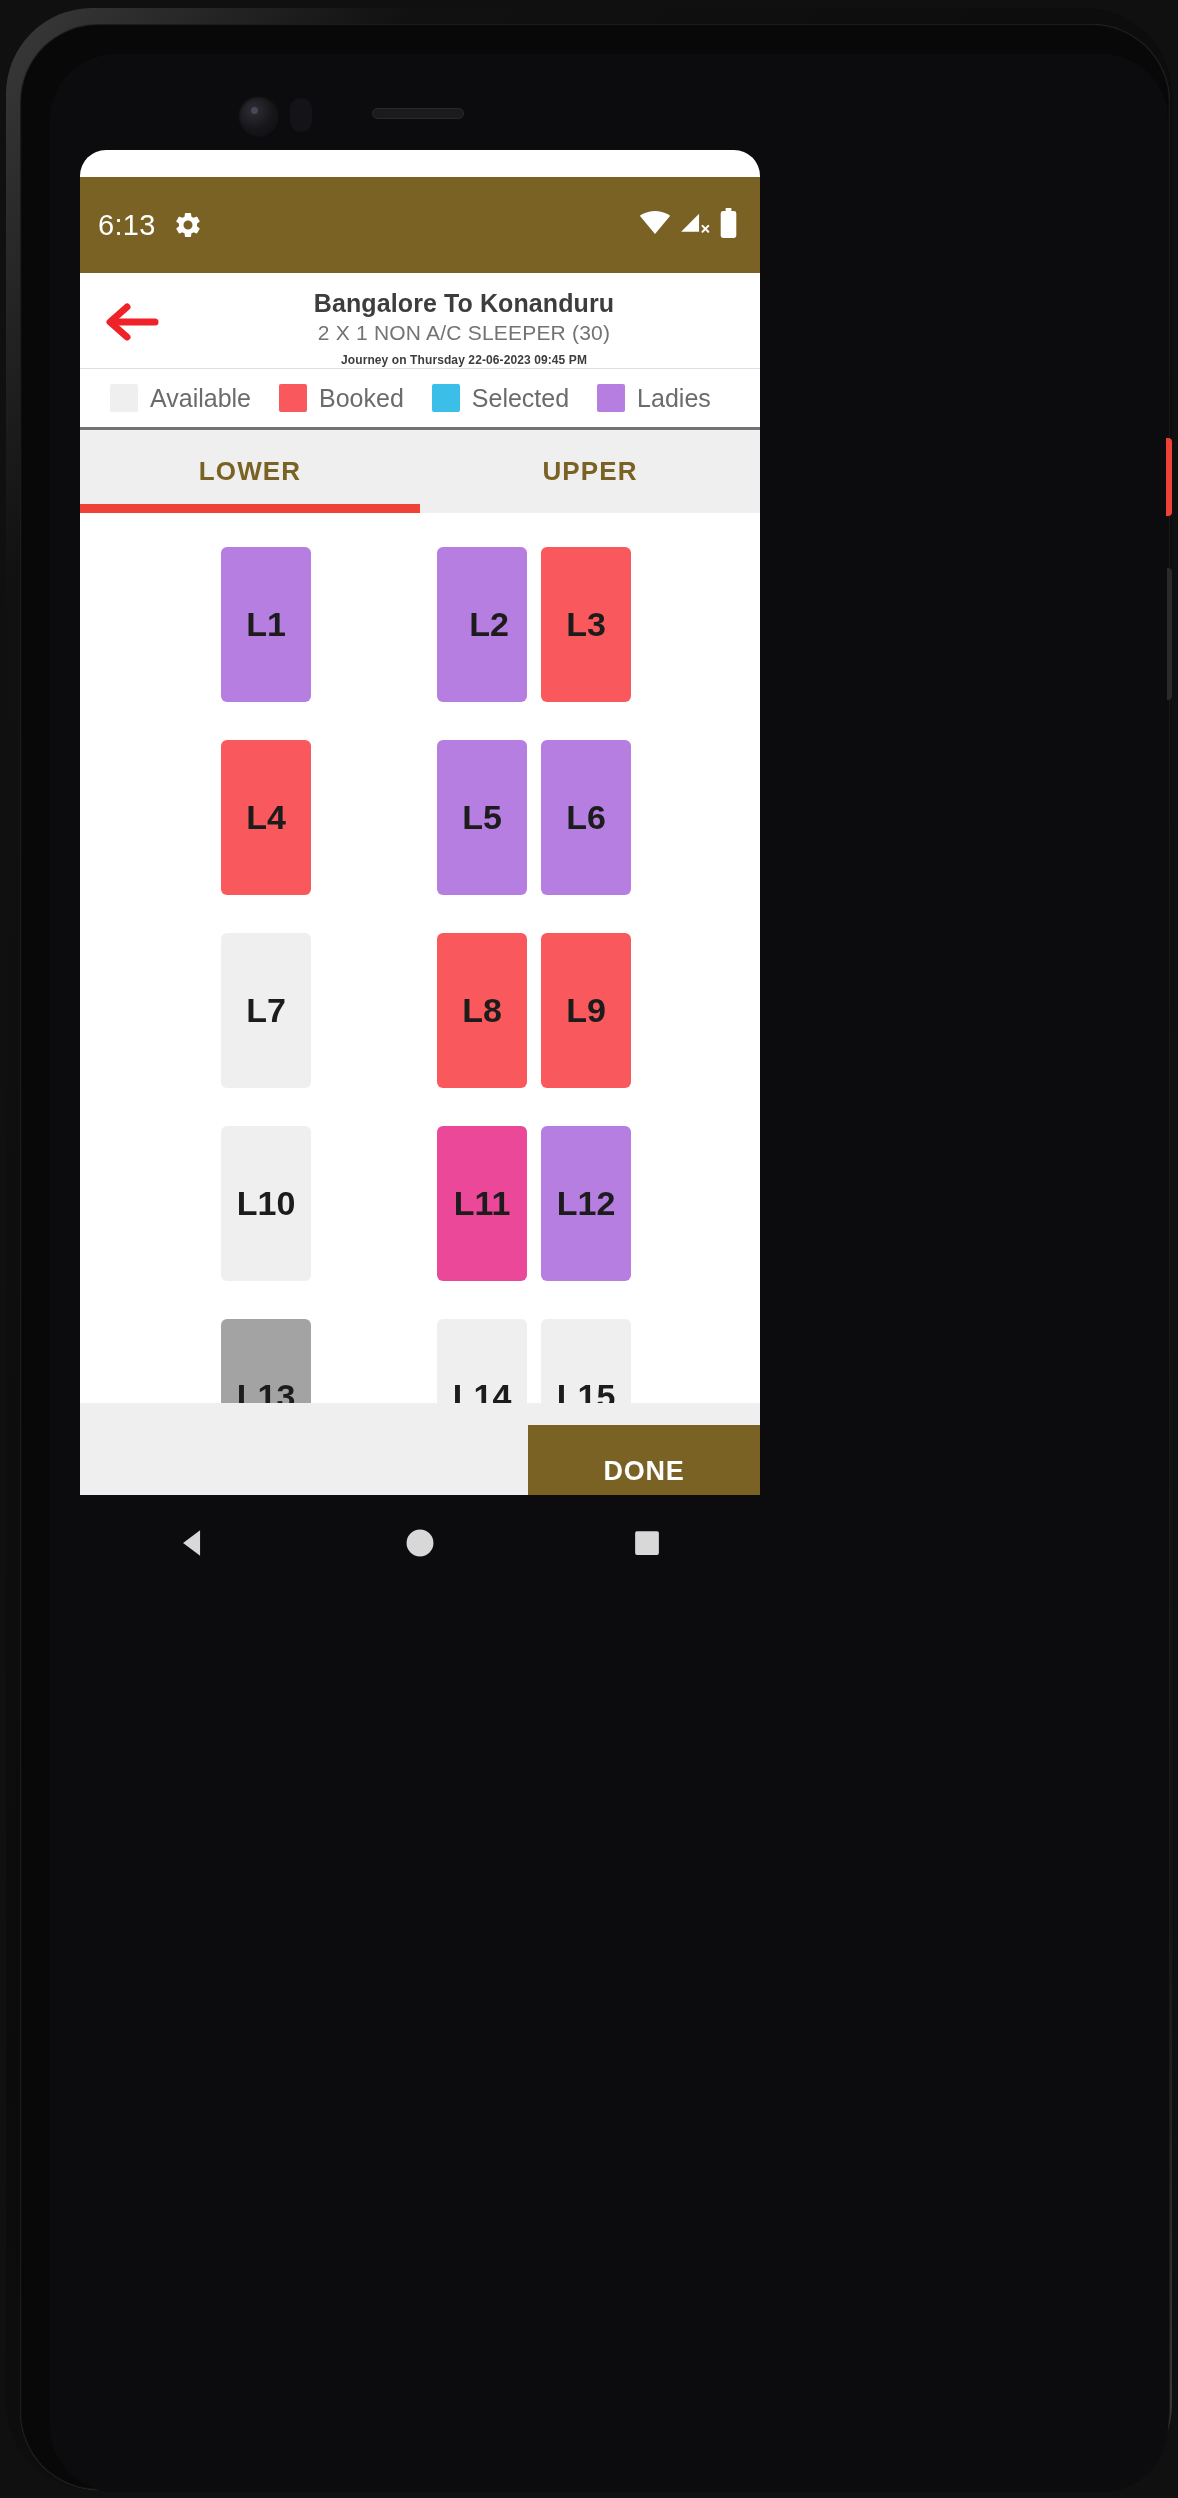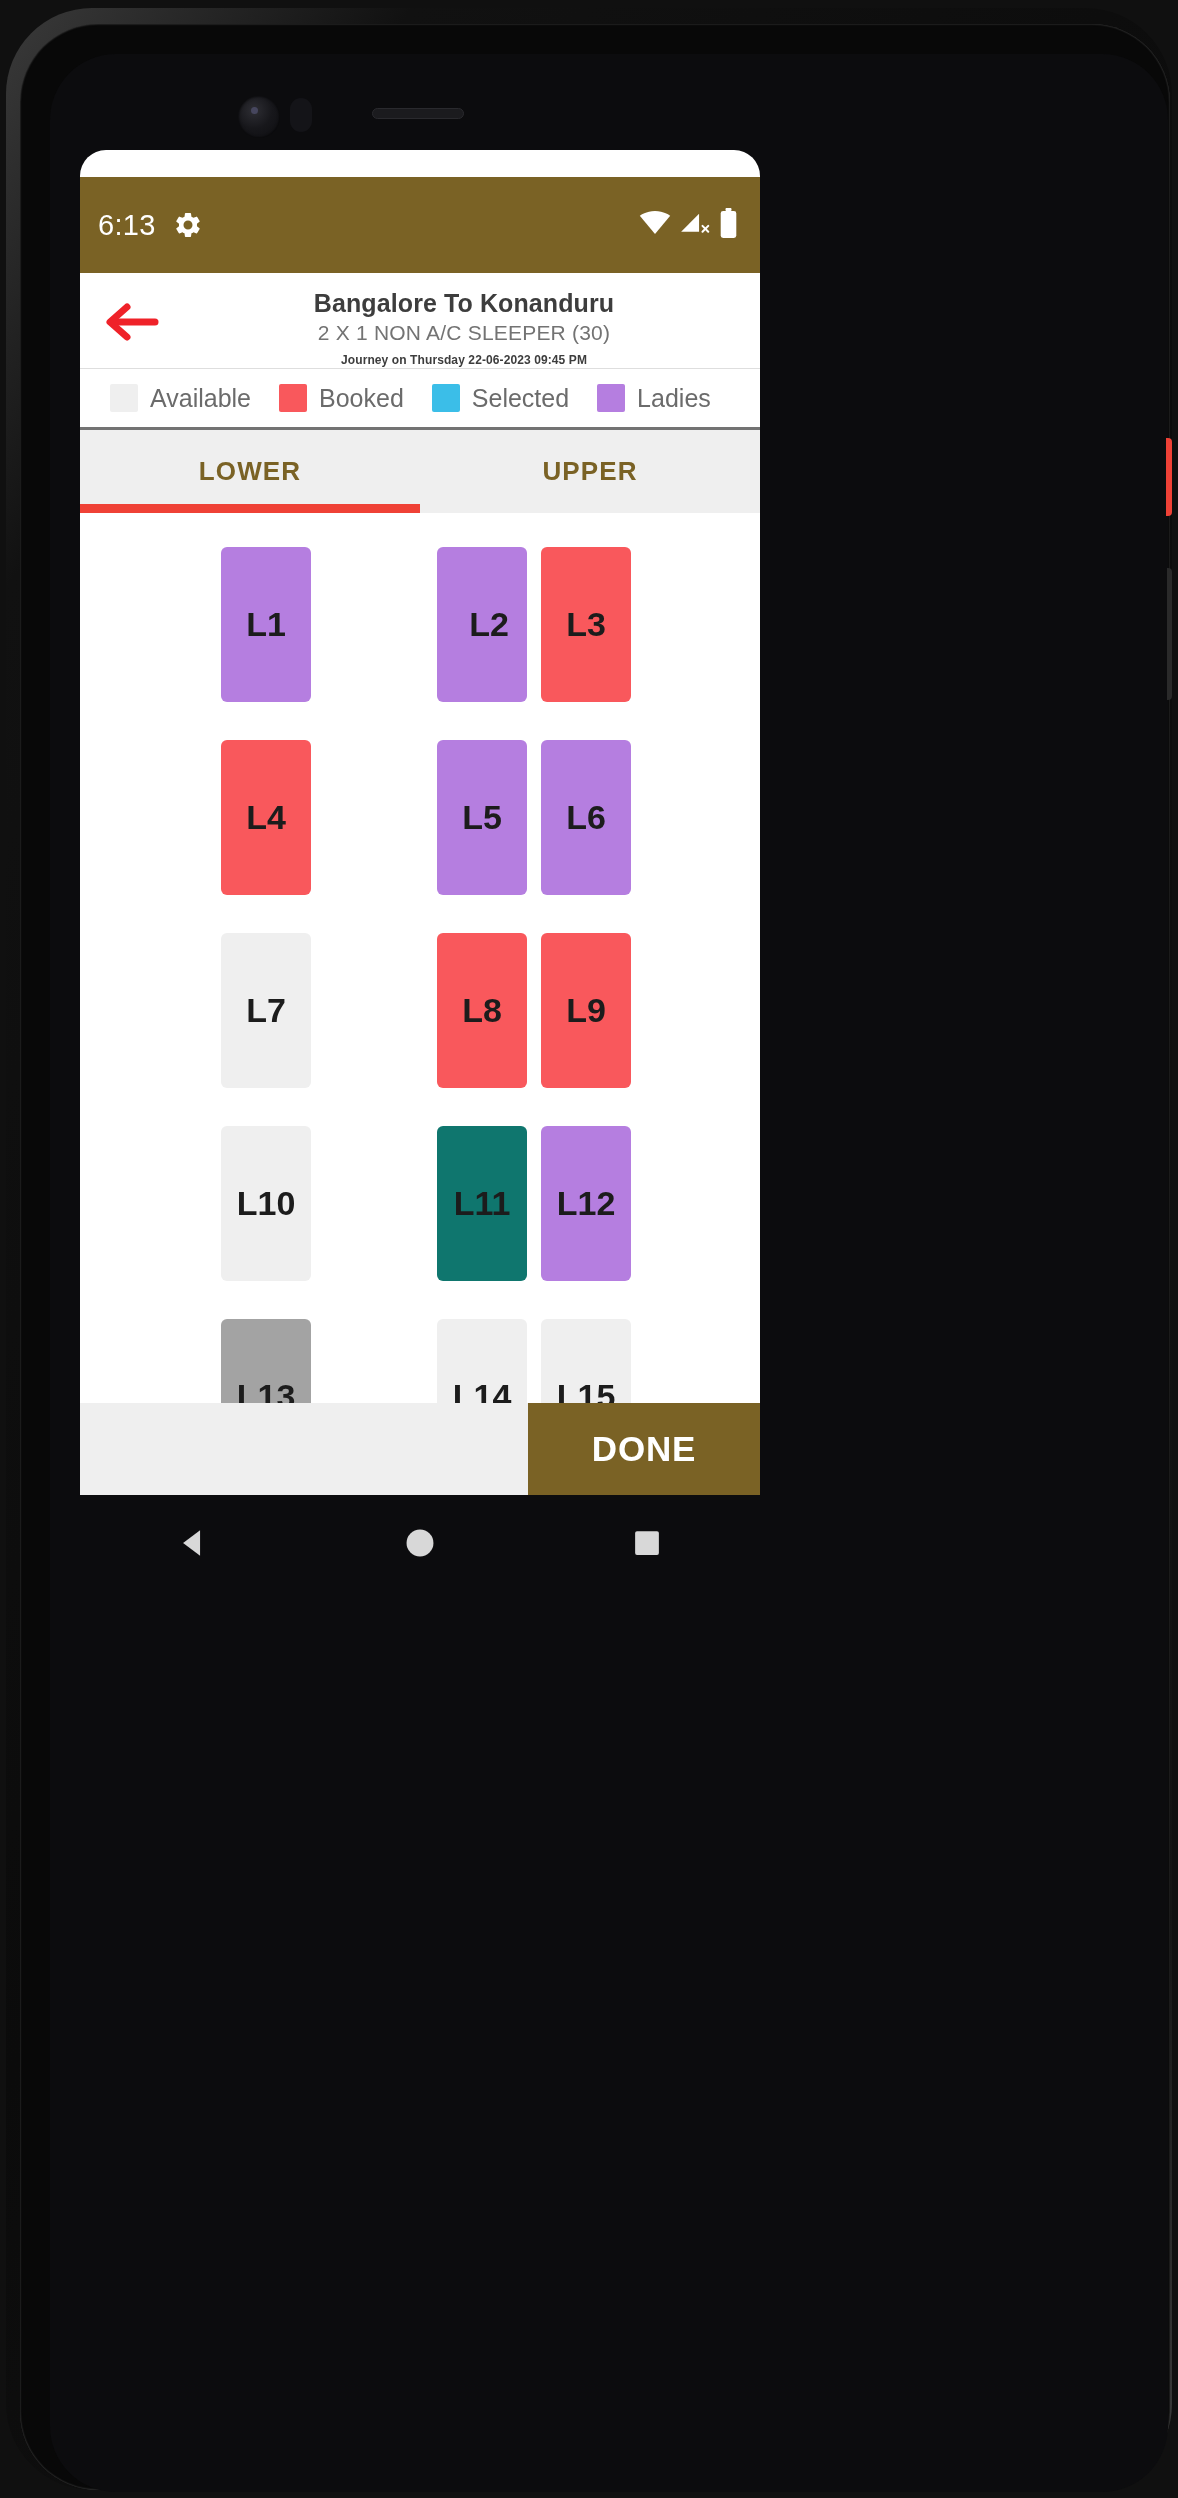--- a/index.html
+++ b/index.html
@@ -177,22 +177,23 @@
   #bottom-bar {
     position: absolute; left: 0; bottom: 0;
     width: 680px; height: 92px;
     background: #efefef;
     display: flex; justify-content: flex-end;
   }
   #done-button {
     width: 232px; height: 92px;
     background: #7a6225;
     display: flex; align-items: center; justify-content: center;
-    color: #fff; font-size: 35px; font-weight: bold; letter-spacing: .8px;
+    color: #fff; font-size: 27px; font-weight: bold; letter-spacing: .8px;
     cursor: pointer;
+    margin-top: 22px;
   }
 
   
   #nav-bar {
     position: absolute;
     left: 30px; top: 1441px;
     width: 680px; height: 96px;
     background: #0c0c0e;
     display: flex; align-items: center; justify-content: space-around;
   }
@@ -343,21 +344,21 @@
             </div>
             <div class="seat-row">
               <div class="seat-cell">
                 <div class="seat seat-empty" style="background: transparent;"></div>
               </div>
               <div class="seat-cell">
                 <div class="seat" style="background: rgb(239, 239, 239);">L10</div>
               </div>
               <div class="seat-gap"></div>
               <div class="seat-cell">
-                <div class="seat" style="background: #0f766e;">L11</div>
+                <div class="seat" style="background: #ec4899;">L11</div>
               </div>
               <div class="seat-cell">
                 <div class="seat" style="background: rgb(181, 126, 224);">L12</div>
               </div>
             </div>
             <div class="seat-row">
               <div class="seat-cell">
                 <div class="seat seat-empty" style="background: transparent;"></div>
               </div>
               <div class="seat-cell">

